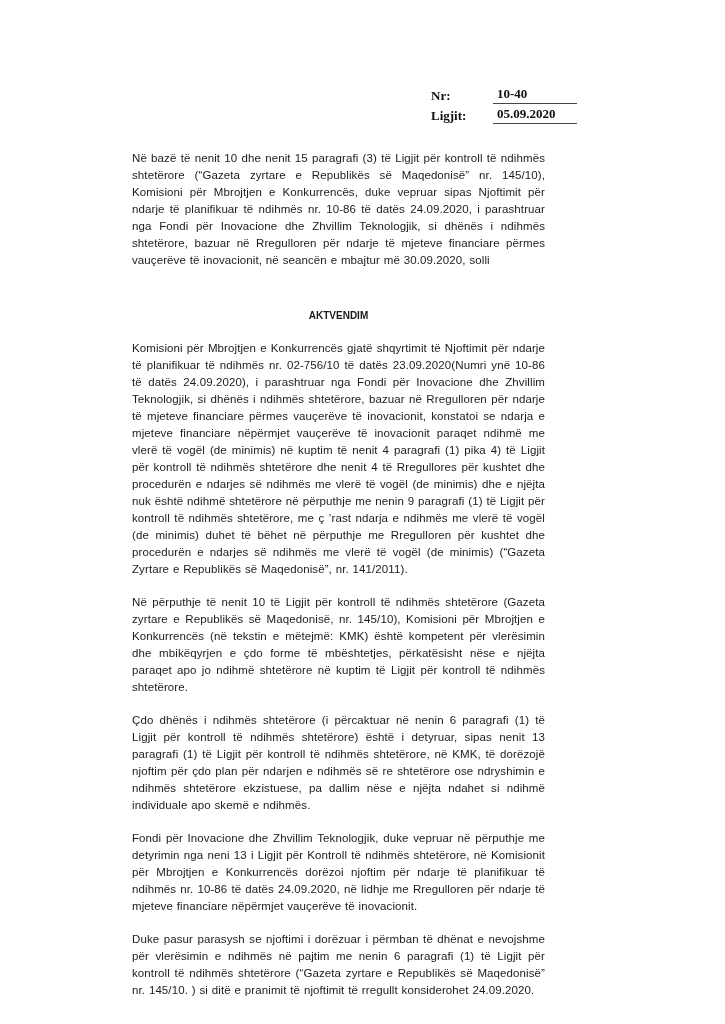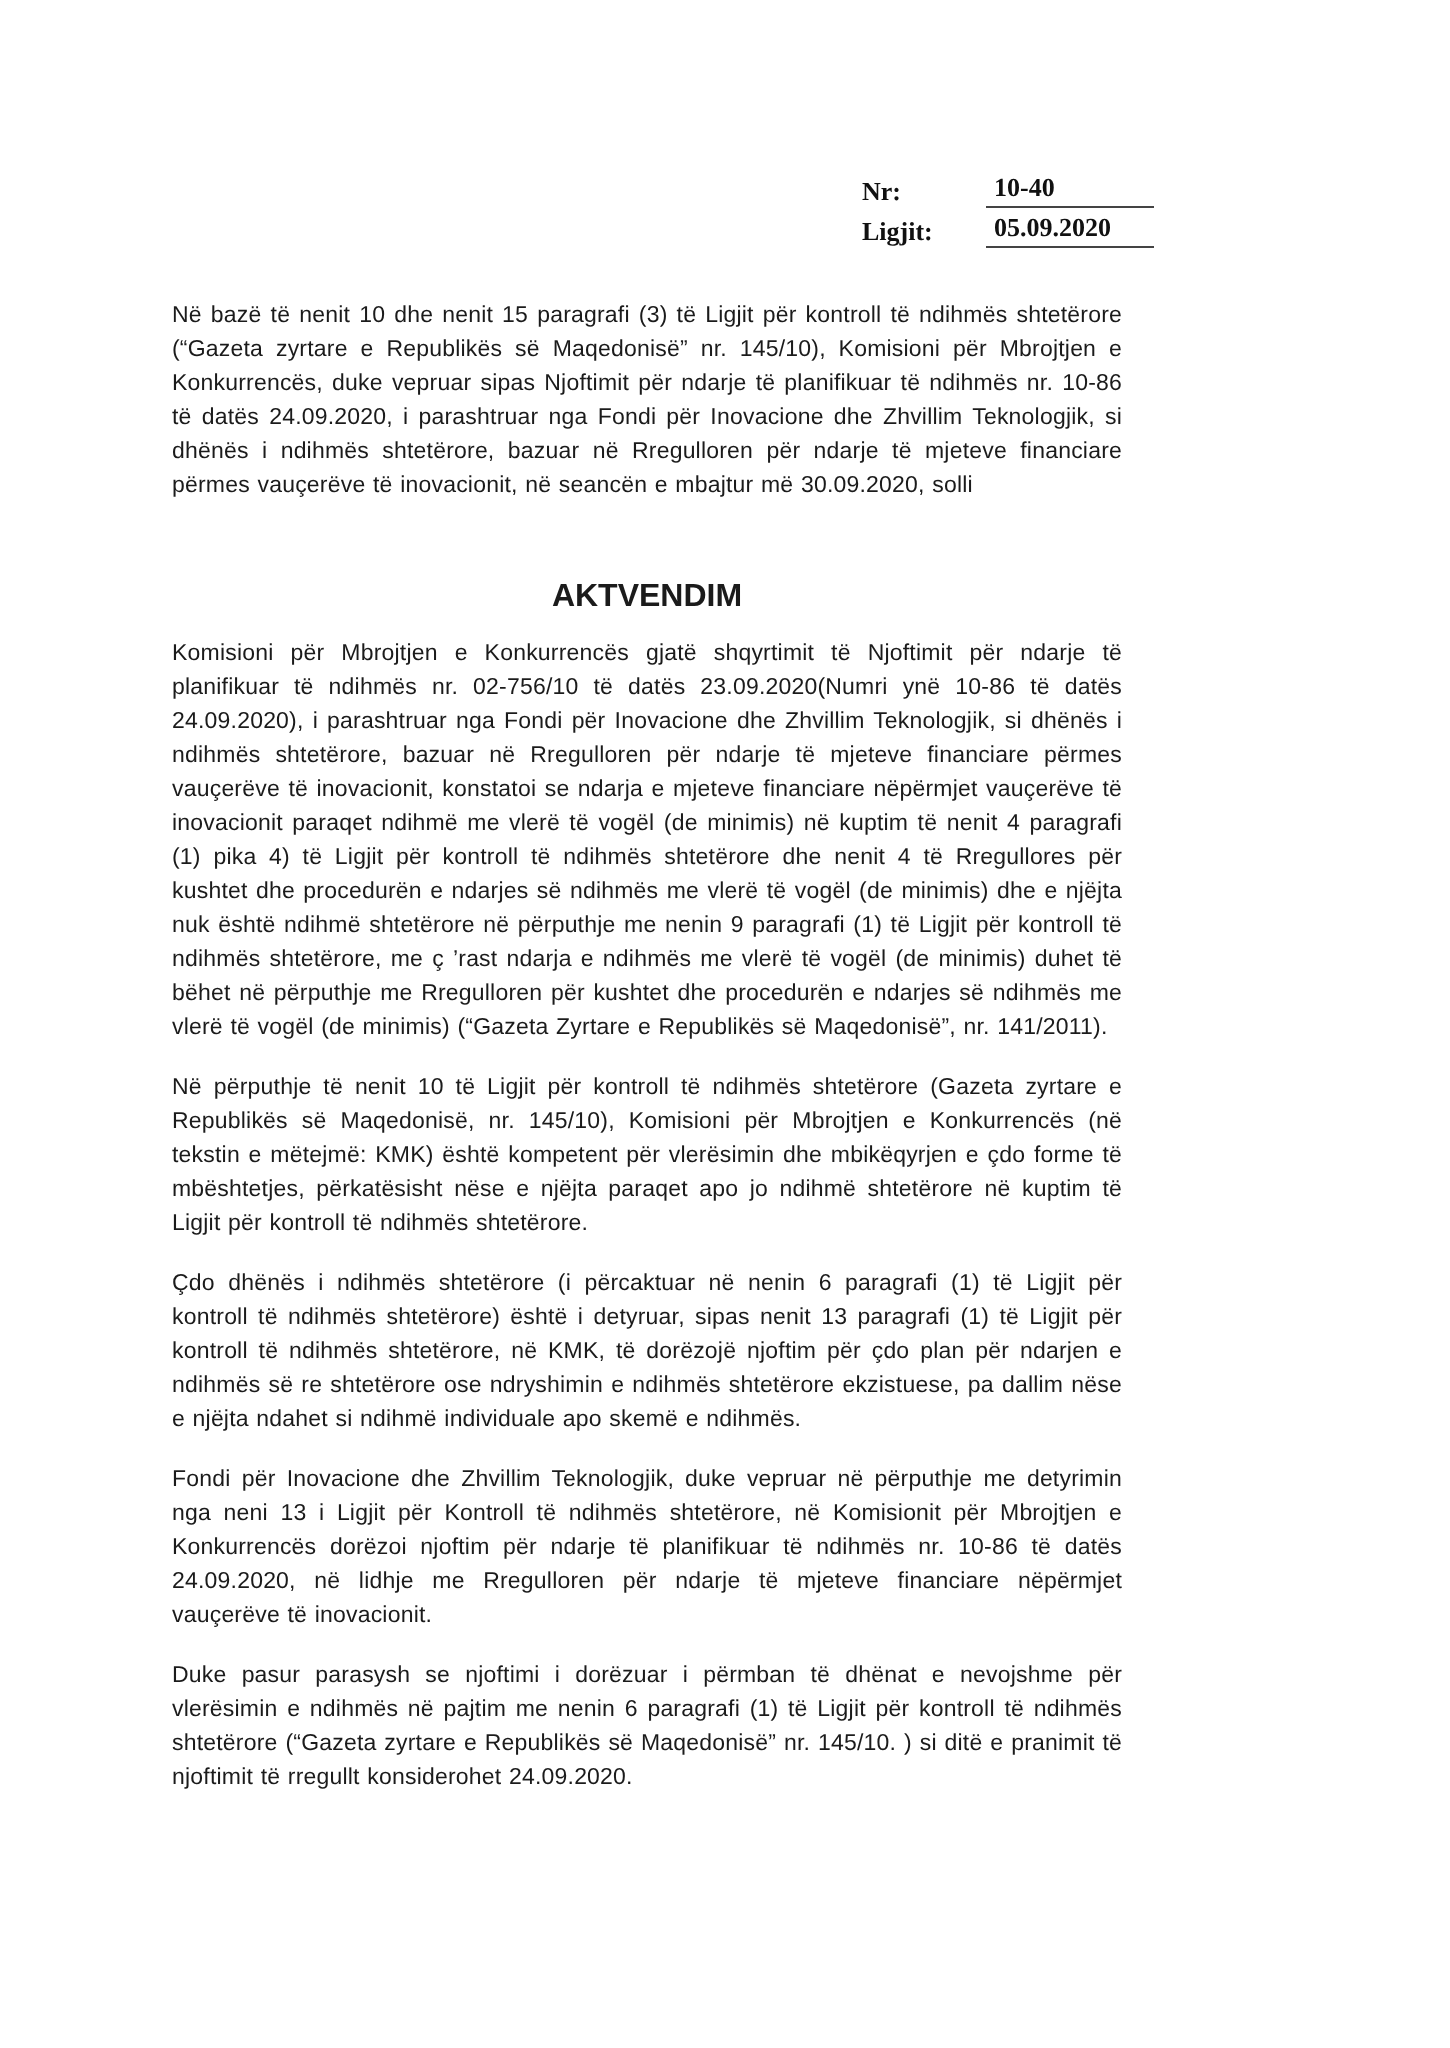--- a/index.html
+++ b/index.html
@@ -6,21 +6,21 @@
     margin: 0;
     padding: 0;
     background: #ffffff;
   }
   .page {
     position: relative;
     width: 646px;
     height: 1024px;
     box-sizing: border-box;
     background: #ffffff;
-    padding: 84px 85px 0 86px;
+    padding: 84px 85px 0 116px;
     font-family: "Liberation Sans", sans-serif;
     color: #1b1b1b;
     overflow: hidden;
   }
   
   .doc-header {
     font-family: "Liberation Serif", serif;
     font-size: 13px;
     font-weight: 700;
     color: #111111;
@@ -37,32 +37,32 @@
     width: 62px;
     flex: 0 0 62px;
   }
   .hvalue {
     flex: 1;
     border-bottom: 1.5px solid #444444;
     padding: 0 2px 1px 4px;
   }
   
   .para {
-    margin: 0;
+    margin: 16px;
     font-size: 11.5px;
     line-height: 17px;
     text-align: justify;
     letter-spacing: 0.1px;
     word-spacing: 0.5px;
   }
   .para + .para { margin-top: 13px; }
   .intro { margin-top: 26px; }
   .heading {
     margin: 38px 0 12px 0;
-    font-size: 16px;
+    font-size: 10px;
     font-weight: 700;
     text-align: center;
     line-height: 17px;
   }
   .heading.reasoning { margin: 36px 0 10px 0; }
   .rb { font-weight: 400; }
 </style>
 </head>
 <body>
 

